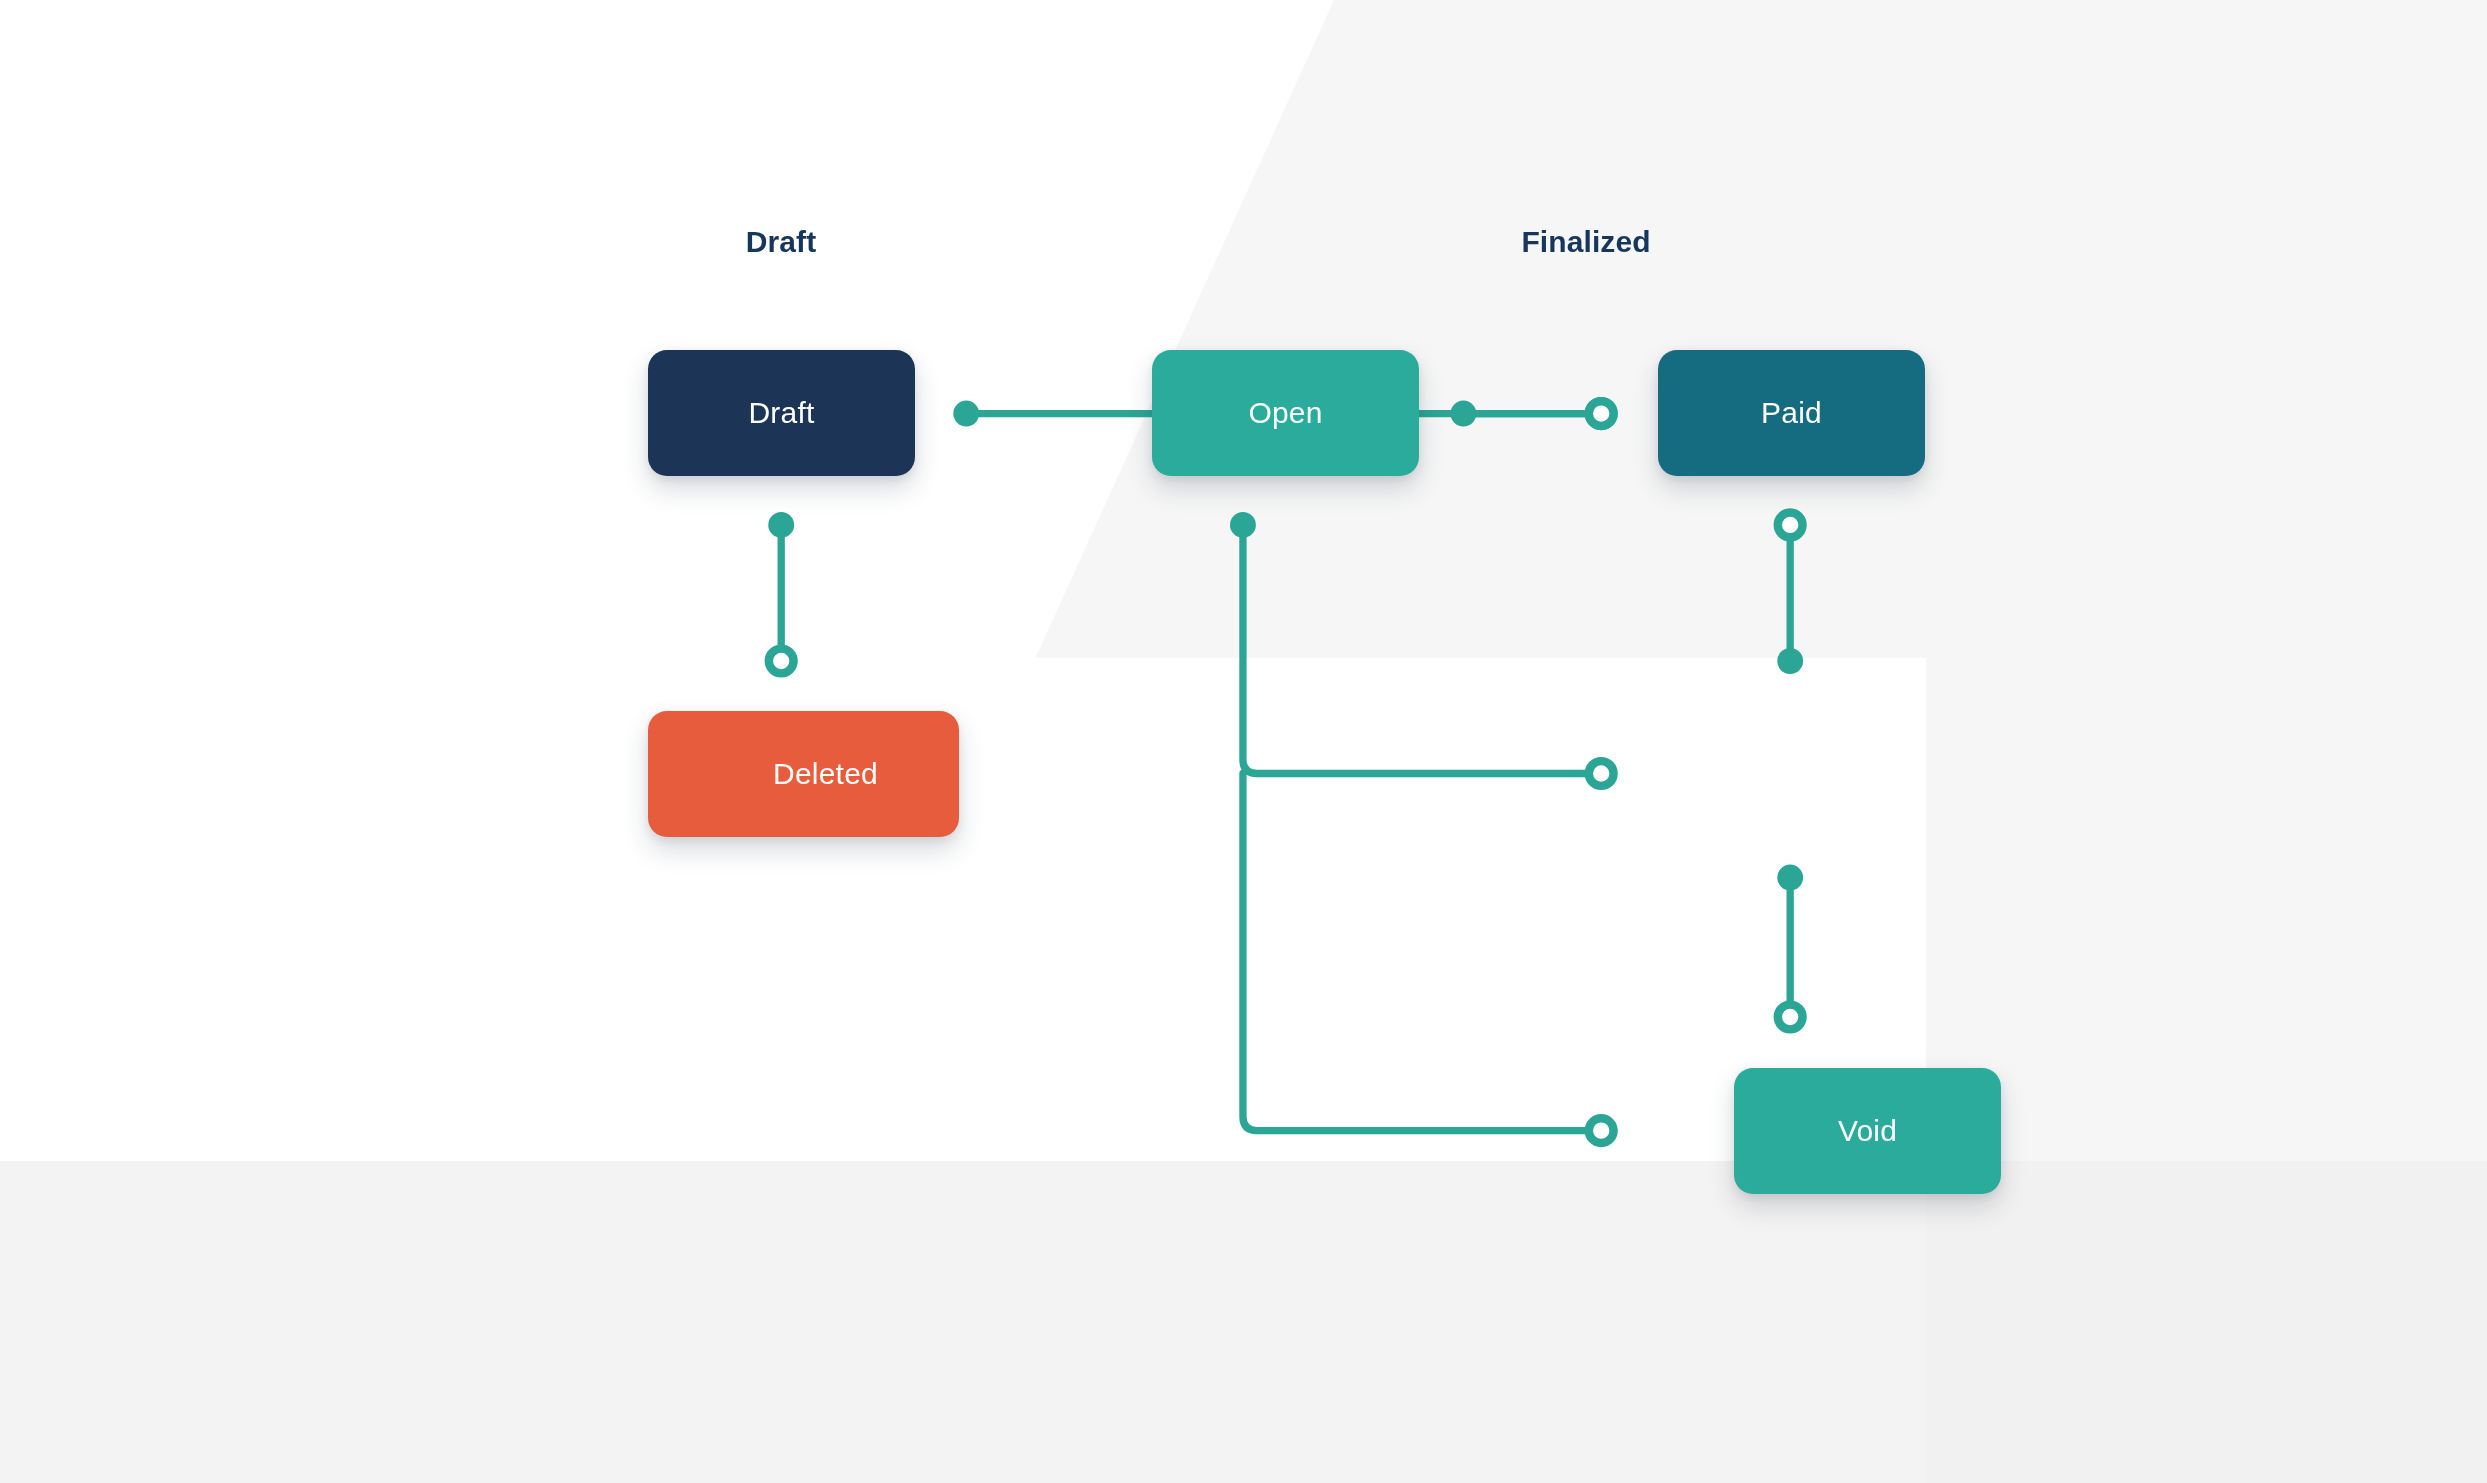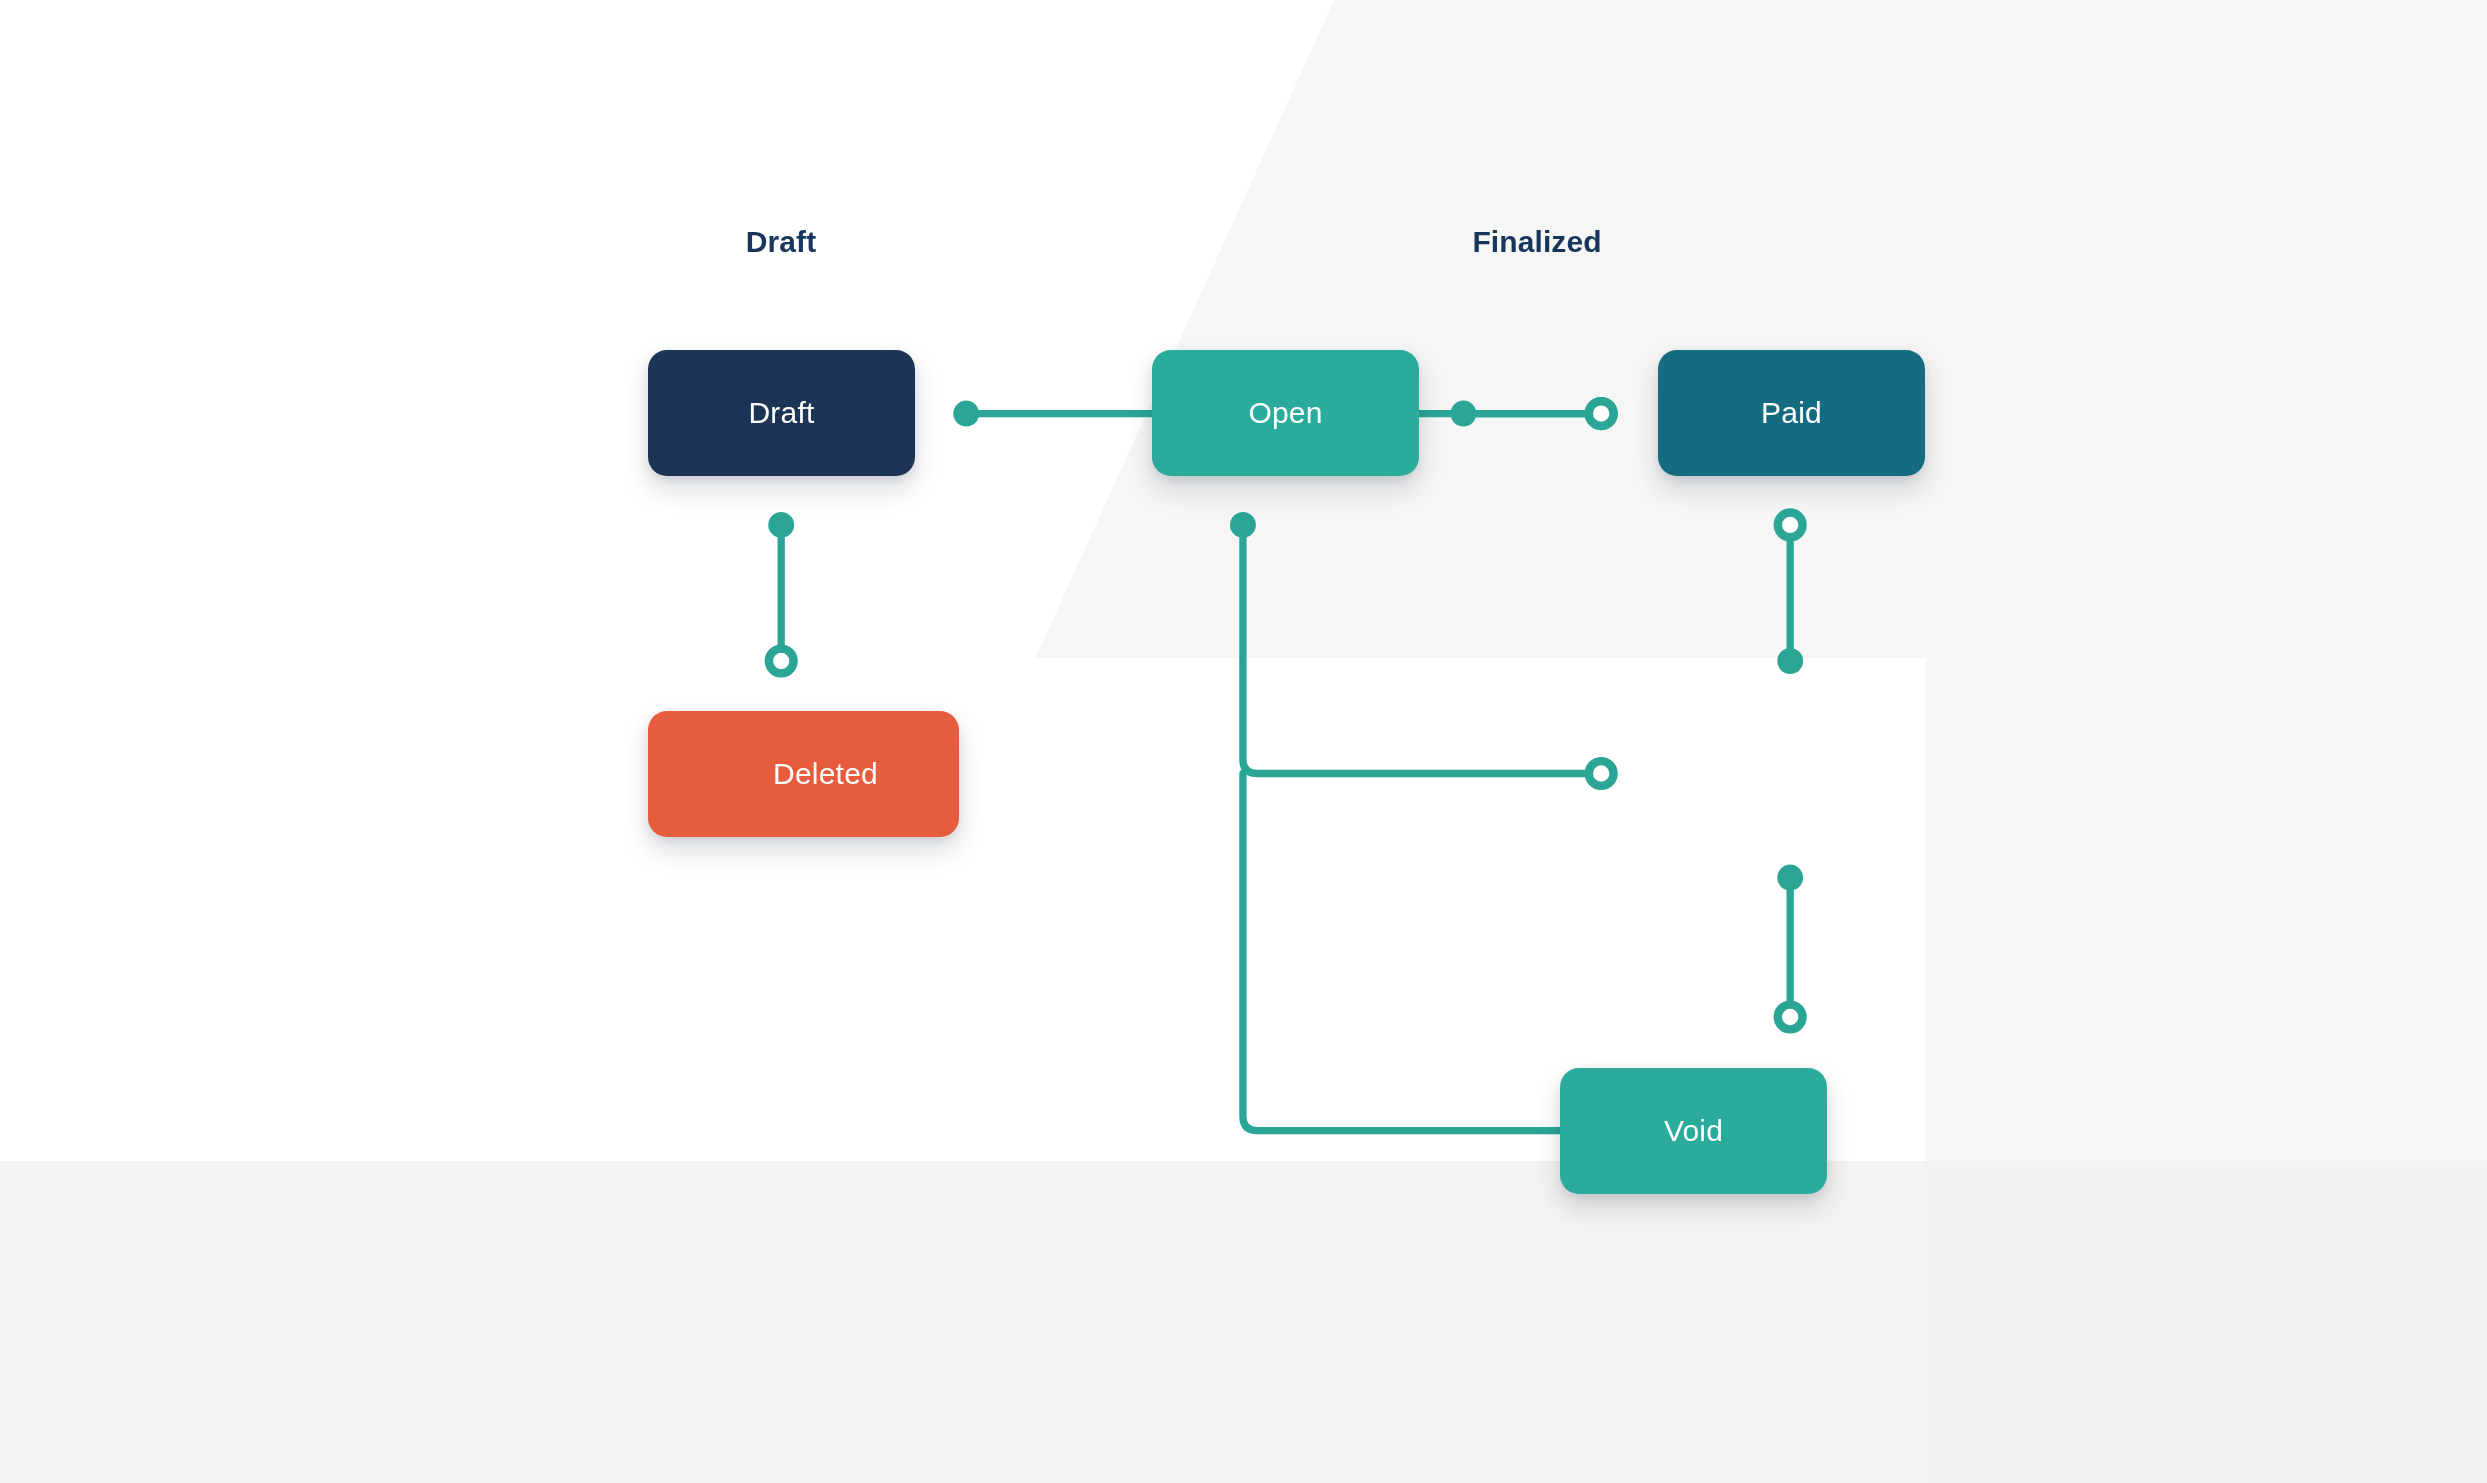--- a/index.html
+++ b/index.html
@@ -58,21 +58,21 @@
 
 <div id="stage">
 
   <div class="bg-layer" id="bg-grey-field"></div>
   <div class="bg-layer" id="bg-white-wedge"></div>
   <div class="bg-layer" id="bg-white-panel"></div>
   <div class="bg-layer" id="bg-bottom-band"></div>
   <div class="bg-layer" id="bg-bottom-band-left"></div>
 
   <div class="col-heading" style="left:781px;top:225px;">Draft</div>
-  <div class="col-heading" style="left:1537px;top:225px;">Finalized</div>
+  <div class="col-heading" style="left:1586px;top:225px;">Finalized</div>
 
   <svg id="connectors" viewBox="0 0 4422 2638">
     <g fill="none" stroke="#2ba596" stroke-width="13" stroke-linecap="round">
 
       <path d="M 1718 735 L 2847 735"></path>
 
       <path d="M 2602 735 L 2847 735"></path>
 
       <path d="M 1389 933 L 1389 1175"></path>
 
@@ -110,18 +110,18 @@
   </div>
   <div class="node" id="node-open" style="left: 1152px; top: 350px; background: rgb(43, 171, 155); align-items: center;">
     <span class="node-label">Open</span>
   </div>
   <div class="node" id="node-paid" style="left: 1658px; top: 350px; background: rgb(21, 107, 127);">
     <span class="node-label">Paid</span>
   </div>
   <div class="node" id="node-deleted" style="left: 648px; top: 711px; background: rgb(232, 92, 62); padding-left: 44px;">
     <span class="node-label">Deleted</span>
   </div>
-  <div class="node" id="node-void" style="left: 1560px; top: 1068px; background: rgb(43, 171, 155);">
+  <div class="node" id="node-void" style="left: 1734px; top: 1068px; background: rgb(43, 171, 155);">
     <span class="node-label">Void</span>
   </div>
 
 </div>
 
 
 </body></html>

